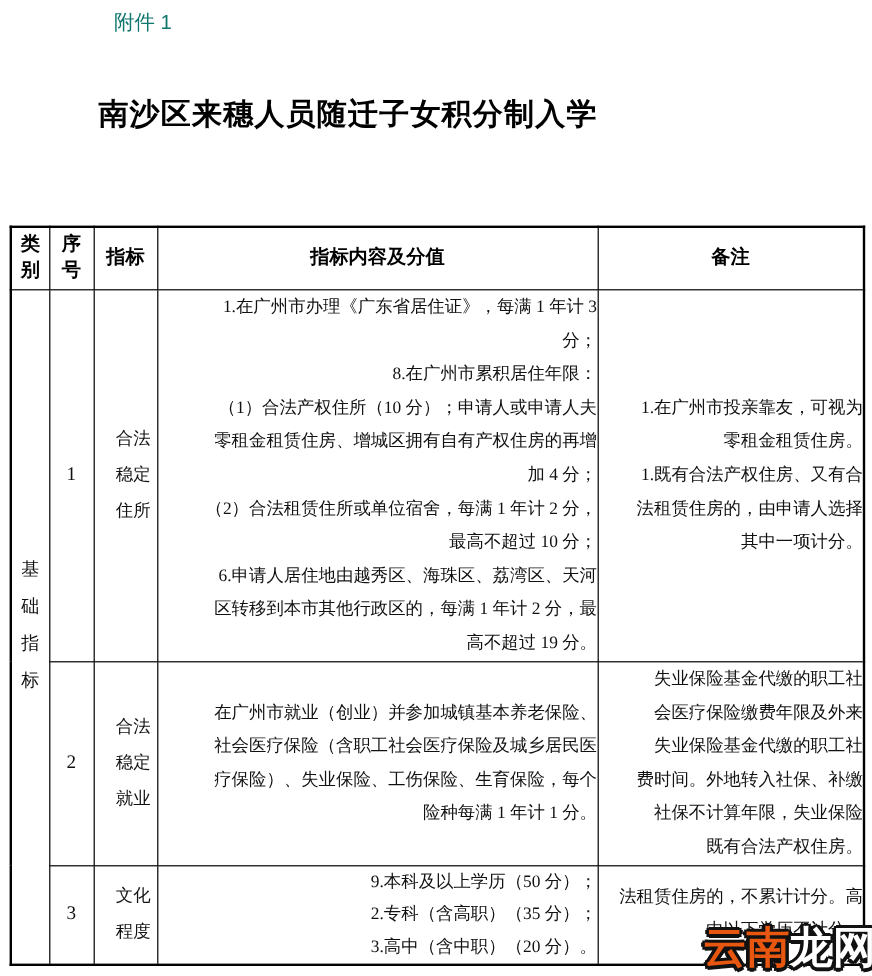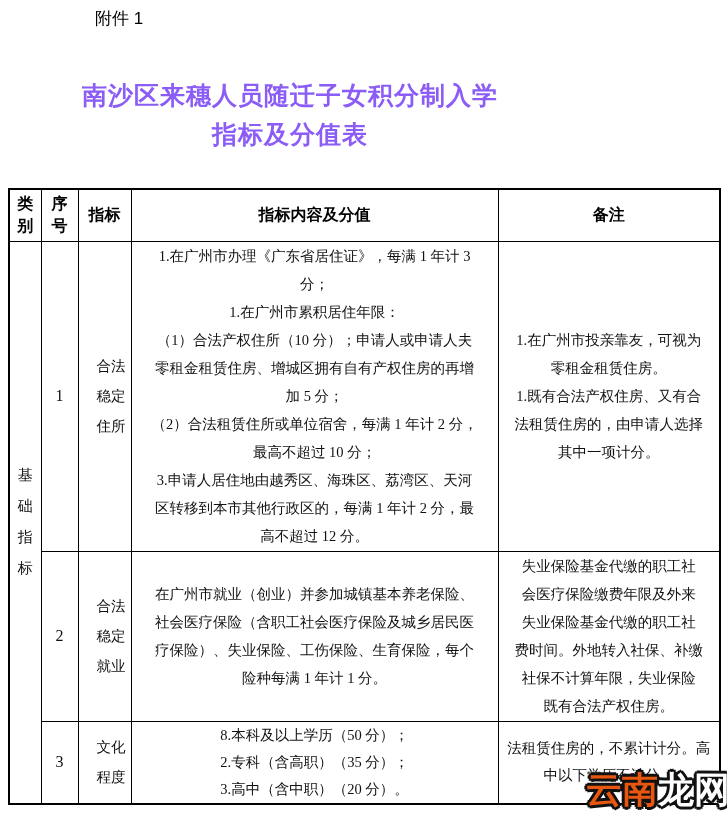--- a/index.html
+++ b/index.html
@@ -7,28 +7,28 @@
     width: 727px; height: 813px;
     background: #ffffff;
     position: relative;
     overflow: hidden;
     font-family: "Liberation Serif", "DejaVu Serif", serif;
     color: #111;
   }
   .attachment-label {
     position: absolute; left: 95px; top: 7px;
     font-family: "Liberation Sans", "DejaVu Sans", sans-serif;
-    font-size: 17px; color: #000000;
+    font-size: 17px; color: #0f766e;
   }
   .doc-title {
     position: absolute; top: 76px; left: 0; width: 580px;
     text-align: center;
     font-family: "Liberation Sans", "DejaVu Sans", sans-serif;
     font-weight: bold; font-size: 25px; line-height: 39px;
-    letter-spacing: 1px; color: #8b5cf6;
+    letter-spacing: 1px; color: #000000;
   }
   table.main {
     position: absolute; left: 8px; top: 188px;
     width: 711px;
     border-collapse: collapse;
     table-layout: fixed;
     border: 2px solid #000;
   }
   table.main td, table.main th {
     border: 1px solid #000;
@@ -42,21 +42,21 @@
     text-align: center; color: #000;
   }
   td.num-cell {
     text-align: center; font-size: 16px;
   }
   td.indicator-cell { text-align: center; font-size: 14.5px; }
   td.indicator-cell .tline { line-height: 30px; margin-left: 13px; }
   td.category-cell { text-align: center; font-size: 15px; }
   td.category-cell .tline { line-height: 31px; }
   td.content-cell, td.remark-cell {
-    padding: 0 8px; font-size: 14.5px; text-align: center;
+    padding: 0 8px; font-size: 14.5px; text-align: right;
   }
   td.content-cell .tline, td.remark-cell .tline { line-height: 28px; white-space: nowrap; }
   tr.row-3 td.content-cell .tline, tr.row-3 td.remark-cell .tline { line-height: 27px; }
   .watermark {
     position: absolute; left: 586px; top: 766px;
     font-family: "Liberation Sans", "DejaVu Sans", sans-serif;
     font-weight: 900; font-size: 36px; letter-spacing: 0px;
     white-space: nowrap; z-index: 5;
   }
   .wm-part-1, .wm-part-2 {
@@ -65,21 +65,20 @@
       -2px -2px #111, 2px -2px #111, -2px 2px #111, 2px 2px #111;
   }
 </style>
 </head>
 <body>
 
 <div class="attachment-label">附件 1</div>
 
 <div class="doc-title">
   <div>南沙区来穗人员随迁子女积分制入学</div>
-  <div>指标及分值表</div>
 </div>
 
 <table class="main">
   <colgroup>
     <col style="width:32px">
     <col style="width:37px">
     <col style="width:53px">
     <col style="width:367px">
     <col style="width:222px">
   </colgroup>
@@ -106,29 +105,29 @@
         </td>
     <td class="num-cell">1</td>
     <td class="indicator-cell">
           <div class="tline">合法</div>
           <div class="tline">稳定</div>
           <div class="tline">住所</div>
         </td>
     <td class="content-cell">
           <div class="tline">1.在广州市办理《广东省居住证》，每满 1 年计 3</div>
           <div class="tline">分；</div>
-          <div class="tline">1.在广州市累积居住年限：</div>
+          <div class="tline">8.在广州市累积居住年限：</div>
           <div class="tline">（1）合法产权住所（10 分）；申请人或申请人夫</div>
           <div class="tline">零租金租赁住房、增城区拥有自有产权住房的再增</div>
-          <div class="tline">加 5 分；</div>
+          <div class="tline">加 4 分；</div>
           <div class="tline">（2）合法租赁住所或单位宿舍，每满 1 年计 2 分，</div>
           <div class="tline">最高不超过 10 分；</div>
-          <div class="tline">3.申请人居住地由越秀区、海珠区、荔湾区、天河</div>
+          <div class="tline">6.申请人居住地由越秀区、海珠区、荔湾区、天河</div>
           <div class="tline">区转移到本市其他行政区的，每满 1 年计 2 分，最</div>
-          <div class="tline">高不超过 12 分。</div>
+          <div class="tline">高不超过 19 分。</div>
         </td>
     <td class="remark-cell">
           <div class="tline">1.在广州市投亲靠友，可视为</div>
           <div class="tline">零租金租赁住房。</div>
           <div class="tline">1.既有合法产权住房、又有合</div>
           <div class="tline">法租赁住房的，由申请人选择</div>
           <div class="tline">其中一项计分。</div>
         </td>
   </tr>
   <tr style="height:170px">
@@ -153,21 +152,21 @@
           <div class="tline">既有合法产权住房。</div>
         </td>
   </tr>
   <tr style="height:83px" class="row-3">
     <td class="num-cell">3</td>
     <td class="indicator-cell">
           <div class="tline">文化</div>
           <div class="tline">程度</div>
         </td>
     <td class="content-cell">
-          <div class="tline">8.本科及以上学历（50 分）；</div>
+          <div class="tline">9.本科及以上学历（50 分）；</div>
           <div class="tline">2.专科（含高职）（35 分）；</div>
           <div class="tline">3.高中（含中职）（20 分）。</div>
         </td>
     <td class="remark-cell">
           <div class="tline">法租赁住房的，不累计计分。高</div>
           <div class="tline">中以下学历不计分。</div>
         </td>
   </tr>
 </tbody>
   </table>

